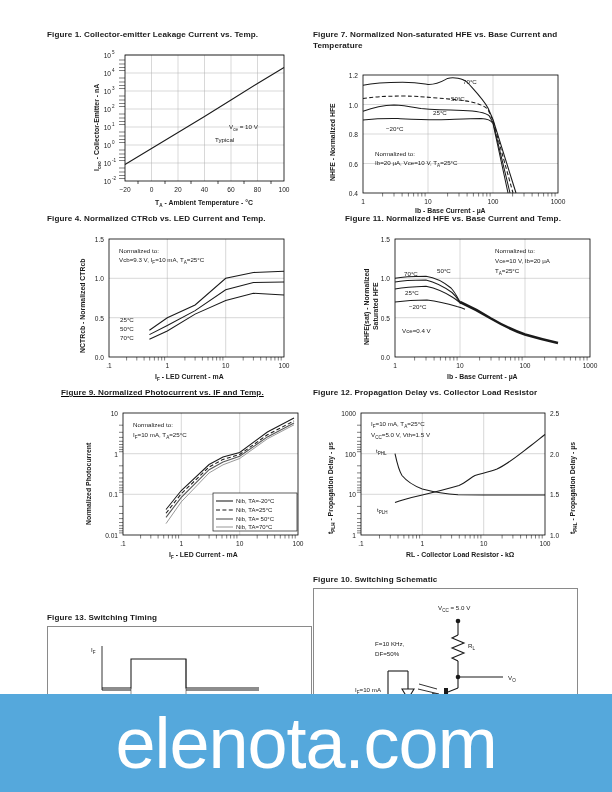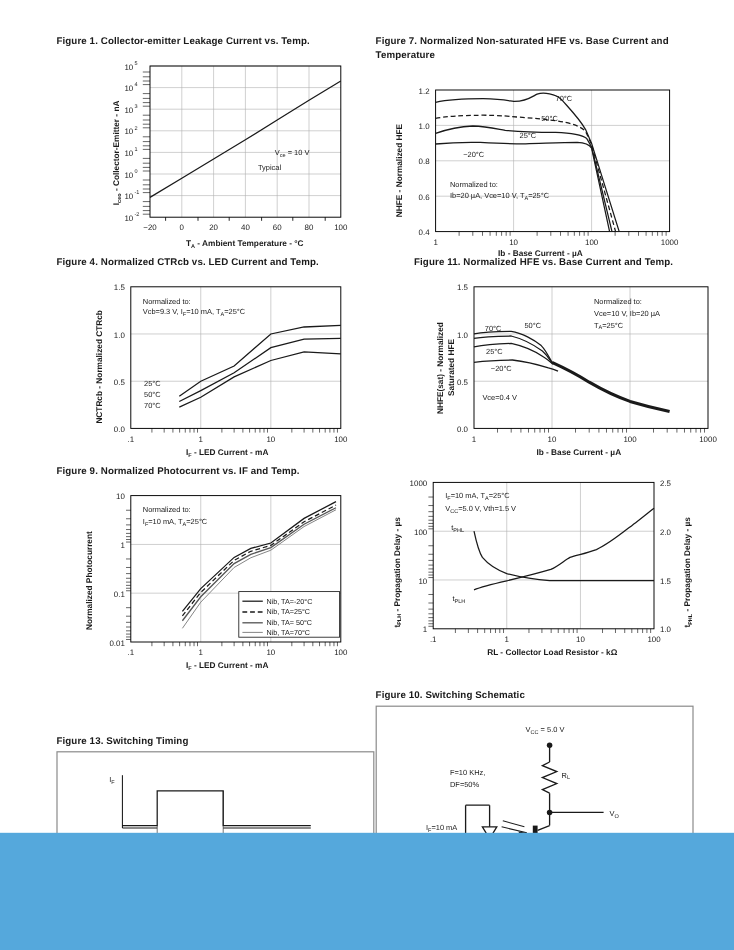--- a/index.html
+++ b/index.html
@@ -355,21 +355,21 @@
       <text class="anno" x="57" y="108">Vce=0.4 V</text>
       <text class="anno" x="150" y="28">Normalized to:</text>
       <text class="anno" x="150" y="38">Vce=10 V, Ib=20 µA</text>
       <text class="anno" x="150" y="48">T<tspan class="sub" dy="1.5">A</tspan><tspan dy="-1.5">=25°C</tspan></text>
       <text class="axlabel" x="102" y="154">Ib - Base Current - µA</text>
       <text class="axlabel" x="-120" y="24" transform="rotate(-90 0 0)" text-anchor="start">NHFE(sat) - Normalized</text>
       <text class="axlabel" x="-105" y="33" transform="rotate(-90 0 0)" text-anchor="start">Saturated HFE</text>
     </svg>
   </div>
 
-  <div class="fig" style="left:47px; top:388px; width:262px;">
+  <div class="fig" style="left:61px; top:388px; width:262px;text-decoration:underline;">
     <div class="fig-title">Figure 9. Normalized Photocurrent vs. IF and Temp.</div>
     <svg width="262" height="162" viewBox="0 0 262 162">
 
       <g>
         <line class="grid" x1="62" y1="54.7" x2="237" y2="54.7"></line>
         <line class="grid" x1="62" y1="95.3" x2="237" y2="95.3"></line>
         <line class="grid" x1="120.3" y1="14" x2="120.3" y2="136"></line>
         <line class="grid" x1="178.7" y1="14" x2="178.7" y2="136"></line>
       </g>
       <rect x="62" y="14" width="175" height="122" class="axis-line"></rect>
@@ -455,20 +455,21 @@
         <text class="tlabel-s" x="175" y="122">Nib, TA= 50°C</text>
         <line class="curve-thin" x1="155" y1="128" x2="172" y2="128"></line>
         <text class="tlabel-s" x="175" y="130">Nib, TA=70°C</text>
       </g>
       <text class="axlabel" x="108" y="158">I<tspan class="sub" dy="1.5">F</tspan><tspan dy="-1.5"> - LED Current - mA</tspan></text>
       <text class="axlabel" x="-126" y="30" transform="rotate(-90 0 0)" text-anchor="start">Normalized Photocurrent</text>
     </svg>
   </div>
 
   <div class="fig" style="left:313px; top:388px; width:278px;">
+    <div class="fig-title">Figure 12. Propagation Delay vs. Collector Load Resistor</div>
     <svg width="278" height="162" viewBox="0 0 278 162">
 
       <g>
         <line class="grid" x1="48" y1="54.7" x2="232" y2="54.7"></line>
         <line class="grid" x1="48" y1="95.3" x2="232" y2="95.3"></line>
         <line class="grid" x1="109.3" y1="14" x2="109.3" y2="136"></line>
         <line class="grid" x1="170.7" y1="14" x2="170.7" y2="136"></line>
       </g>
       <rect x="48" y="14" width="184" height="122" class="axis-line"></rect>
       <g class="tlabel">
@@ -681,14 +682,15 @@
   <div class="footer-rule"></div>
   <div class="footer">
     <div>© 2001 Isocom Technologies Corp. • Optoelectronics Division • San Jose, CA</div>
     <div>www.infineon.com • 1-888-INFINEON (888-463-4636)</div>
     <div class="r">Phototransistor Industry Standard</div>
     <div class="r2">March 2001  2000-00</div>
     <div class="c">2</div>
   </div>
 
   <div class="wm-band"></div>
+  <div class="wm-text">elenota.com</div>
 
 </div>
 
 </body></html>

